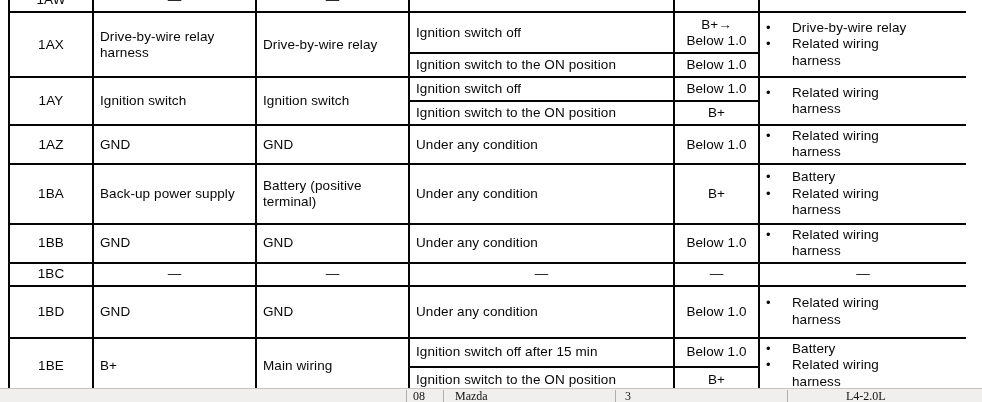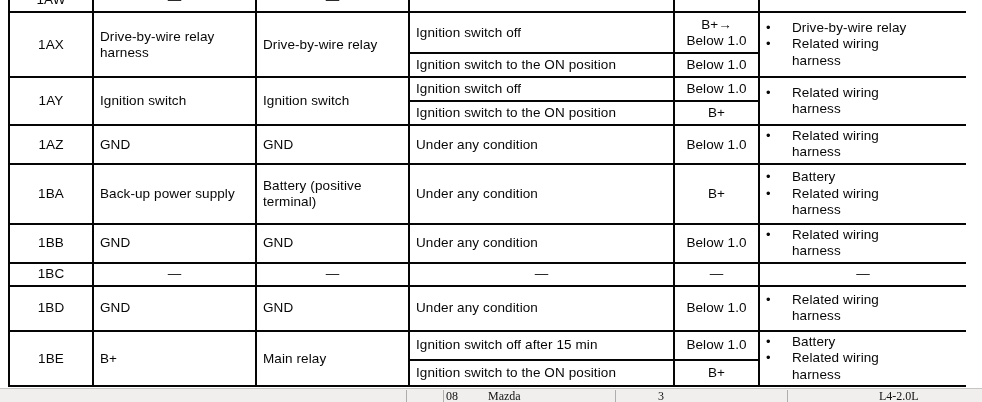--- a/index.html
+++ b/index.html
@@ -19,28 +19,28 @@
   .clipv .lift { position:absolute; top:-8px; left:0; right:0; text-align:center; font-size:13.5px; }
   td.c-term { text-align:center; }
   td.c-volt { text-align:center; white-space:pre-line; }
   td.c-dash { text-align:center; }
   td.c-rel  { padding-left:14px; }
   .rel-item { display:flex; align-items:flex-start; }
   .rel-item .bullet { width:26px; flex:0 0 26px; font-size:13px; line-height:1.22; }
   .rel-item .rel-text { max-width:132px; line-height:1.22; }
   
   tr.h12{height:11px;} tr.h41{height:41px;} tr.h24{height:24px;} tr.h44{height:32px;}
-  tr.h60{height:60px;} tr.h23{height:23px;} tr.h45{height:45px;} tr.h25{height:25px;}
+  tr.h60{height:60px;} tr.h23{height:23px;} tr.h45{height:52px;} tr.h25{height:25px;}
   .statusbar {
     position:absolute; left:0; top:388px; width:982px; height:14px;
     background:#f0efee; border-top:1px solid #c6c5c3;
     font-family:"Liberation Serif", serif; font-size:12px; line-height:13px; color:#111;
   }
   .statusbar .sep { position:absolute; top:1px; width:1px; height:13px; background:#aeaeae; }
-  .statusbar .fld { position:absolute; top:1px; white-space:nowrap;margin-left:33px; }
+  .statusbar .fld { position:absolute; top:1px; white-space:nowrap; }
 </style>
 </head>
 <body>
 
 <div class="page">
   <div class="table-wrap">
     <table class="volt">
       <colgroup>
         <col style="width:84px">
           <col style="width:163px">
@@ -184,21 +184,21 @@
           <div class="rel-item">
             <span class="bullet">•</span>
             <span class="rel-text">Related wiring harness</span>
           </div>
         </td>
       </tr>
 
       <tr class="h25">
         <td class="c-term" rowspan="2">1BE</td>
         <td rowspan="2">B+</td>
-        <td rowspan="2">Main relay</td>
+        <td rowspan="2">Main wiring</td>
         <td>Ignition switch off after 15 min</td>
         <td class="c-volt">Below 1.0</td>
         <td class="c-rel" rowspan="2">
           <div class="rel-item">
             <span class="bullet">•</span>
             <span class="rel-text">Battery</span>
           </div>
           <div class="rel-item">
             <span class="bullet">•</span>
             <span class="rel-text">Related wiring harness</span>

